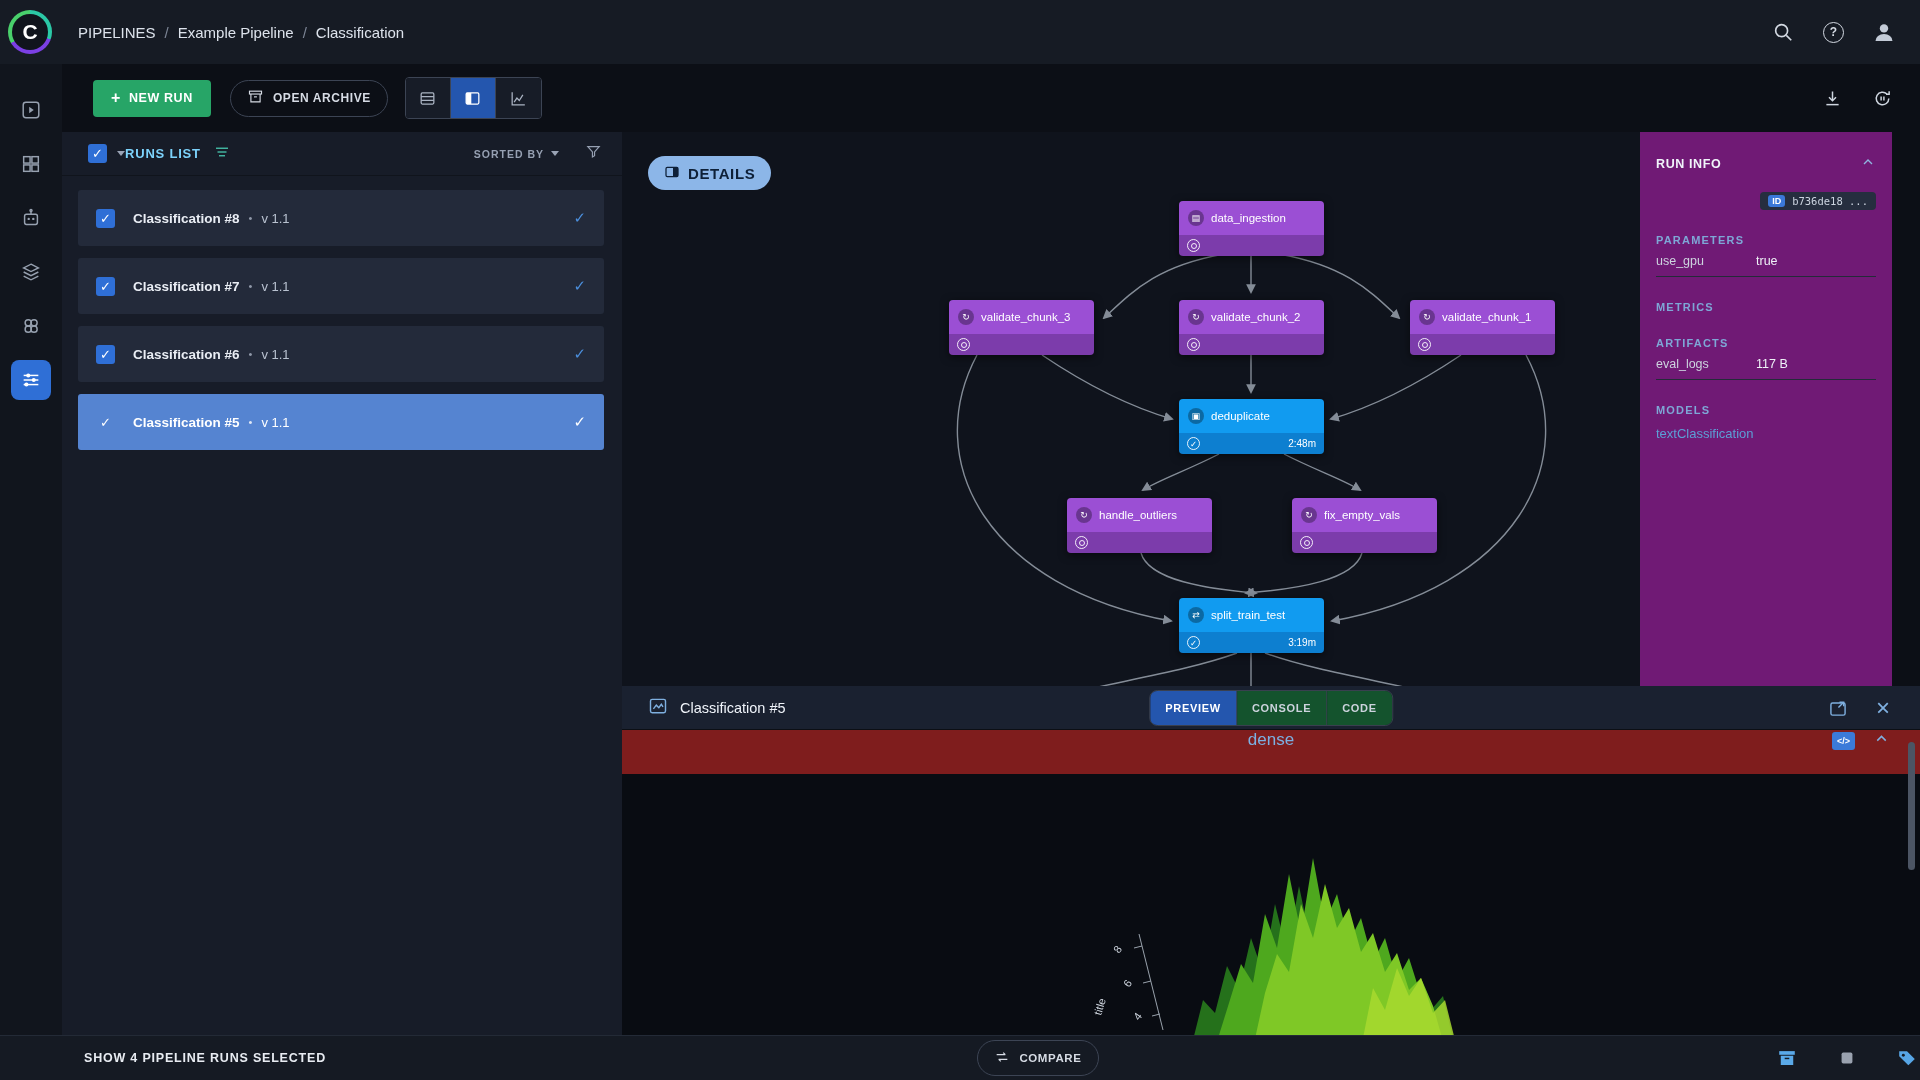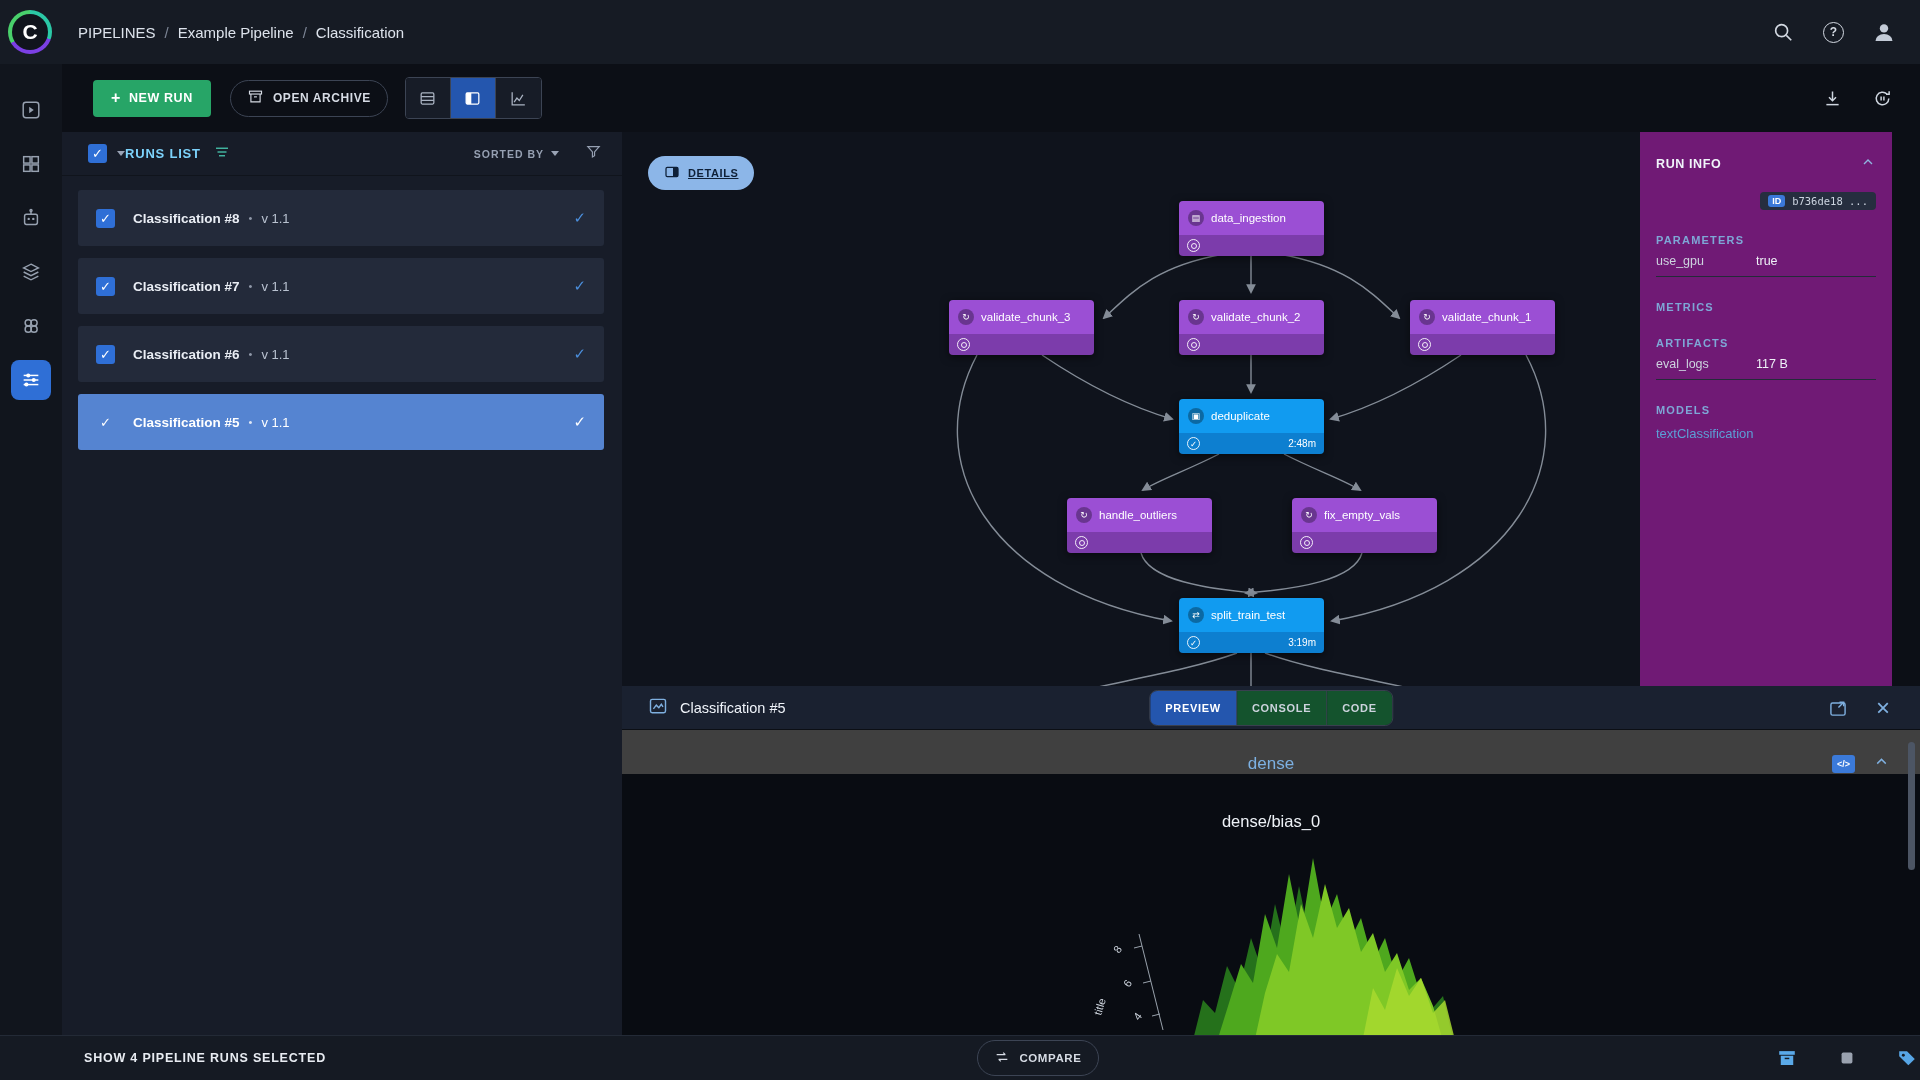--- a/index.html
+++ b/index.html
@@ -74,23 +74,23 @@
   .run-name { margin-left:18px; font-size:13.5px; font-weight:bold; color:#e9edf4; }
   .run-bullet { margin:0 9px; font-size:11px; color:#8f98a8; }
   .run-item.selected .run-bullet { color:#dfe7f5; }
   .run-version { font-size:13px; color:#b9c2d0; }
   .run-item.selected .run-version,.run-item.selected .run-name { color:#ffffff; }
   .run-check { margin-left:auto; font-size:15px; color:#4b8fdd; padding-right:4px; }
   .run-item.selected .run-check { color:#fff; }
   
   .graph { position:absolute; left:622px; top:132px; width:1018px; height:554px; background:#0f131c; overflow:hidden; }
   .btn-details { position:absolute; left:26px; top:24px; height:34px; padding:0 16px; border:none;
-    border-radius:17px; background:var(--details-btn,#8cb6e8); color:#0e2038; font-size:11px; font-weight:bold;
+    border-radius:17px; background:var(--details-btn,#8cb6e8); color:#0e2038; font-size:15px; font-weight:bold;
     letter-spacing:.6px; display:inline-flex; align-items:center; gap:8px; cursor:pointer; z-index:5;
-    font-family:"Liberation Sans",sans-serif;text-decoration:underline; }
+    font-family:"Liberation Sans",sans-serif; }
   .edges { position:absolute; left:0; top:0; }
   .node { position:absolute; width:145px; height:55px; border-radius:4px; overflow:hidden;
     box-shadow:0 2px 8px rgba(0,0,0,.55); cursor:pointer; z-index:4; }
   .node .head { height:34px; display:flex; align-items:center; gap:7px; padding:0 9px; }
   .node .nlabel { font-size:11.5px; color:#fff; white-space:nowrap; }
   .ncirc { width:16px; height:16px; border-radius:50%; background:rgba(0,0,0,.32); color:#fff;
     font-size:9px; display:flex; align-items:center; justify-content:center; flex:none; }
   .node .foot { height:21px; display:flex; align-items:center; padding:0 8px; }
   .node.purple .head { background:var(--node-purple,#9b4fd4); }
   .node.purple .foot { background:var(--node-purple-dark,#7c3cab); }
@@ -125,21 +125,21 @@
   .bp-title { margin-left:12px; font-size:14.5px; color:#f0f4fa; }
   .ptabs { position:absolute; left:50%; transform:translateX(-50%); display:flex;
     border:1px solid #39404f; border-radius:8px; overflow:hidden; }
   .ptab { height:34px; padding:0 15px; background:#14532d; color:#cdd3dd; border:none;
     border-right:1px solid #39404f; font-size:11px; font-weight:bold; letter-spacing:.7px;
     cursor:pointer; font-family:"Liberation Sans",sans-serif; }
   .ptab:last-child { border-right:none; }
   .ptab.active { background:var(--toggle-active,#2456ae); color:#fff; }
   .bp-right { margin-left:auto; display:flex; align-items:center; gap:26px; }
   .close-x { font-size:24px; color:var(--light-blue,#7fb0e0); line-height:1; cursor:pointer; }
-  .dense-bar { height:44px; background:#404040; display:flex; align-items:flex-end; position:relative; }
+  .dense-bar { height:44px; background:#7f1d1d; display:flex; align-items:flex-start; position:relative; }
   .dense-title { position:absolute; left:50%; transform:translateX(-50%); font-size:17px; color:#7cb0e2; }
   .dense-right { margin-left:auto; display:flex; align-items:center; gap:18px; margin-right:30px; }
   .code-chip { background:#3b7ad9; color:#fff; font-size:9px; font-weight:bold;
     border-radius:3px; padding:4px 5px; cursor:pointer; }
   .bp-content { position:absolute; left:0; top:88px; right:0; bottom:0; overflow:hidden; }
   .plot-title { margin-top:38px; text-align:center; font-size:16.5px; color:#eef2f7; }
   .plot-wrap { position:absolute; left:50%; margin-left:-380px; top:64px; }
   .vscroll { position:absolute; right:5px; top:52px; bottom:8px; width:7px; }
   .vscroll-thumb { position:absolute; top:4px; left:0; width:7px; height:128px; background:#4c5564; border-radius:4px; cursor:pointer; }
   
@@ -527,21 +527,20 @@
       <div class="dense-right">
         <span class="code-chip">&lt;/&gt;</span>
         <span>
           <svg width="17" height="17" viewBox="0 0 24 24" stroke="#7fb0e0" fill="none" stroke-width="2">
               <path d="M6 15 l6 -6 6 6"></path>
             </svg>
         </span>
       </div>
     </div>
     <div class="bp-content">
-      <div class="plot-title">dense/bias_0</div>
       <div class="plot-wrap">
         <svg width="760" height="210" viewBox="0 0 760 210">
           <line x1="248" y1="96" x2="272" y2="192" stroke="#9aa3ad" stroke-width="1"></line>
           <line x1="243" y1="110" x2="251" y2="108" stroke="#9aa3ad" stroke-width="1"></line>
           <line x1="252" y1="145" x2="260" y2="143" stroke="#9aa3ad" stroke-width="1"></line>
           <line x1="261" y1="178" x2="269" y2="176" stroke="#9aa3ad" stroke-width="1"></line>
           <text x="228" y="116" transform="rotate(-55 228 116)" fill="#cdd4dd" font-size="11">8</text>
           <text x="238" y="150" transform="rotate(-55 238 150)" fill="#cdd4dd" font-size="11">6</text>
           <text x="248" y="183" transform="rotate(-55 248 183)" fill="#cdd4dd" font-size="11">4</text>
           <text x="210" y="178" transform="rotate(-73 210 178)" fill="#cdd4dd" font-size="11">title</text>

